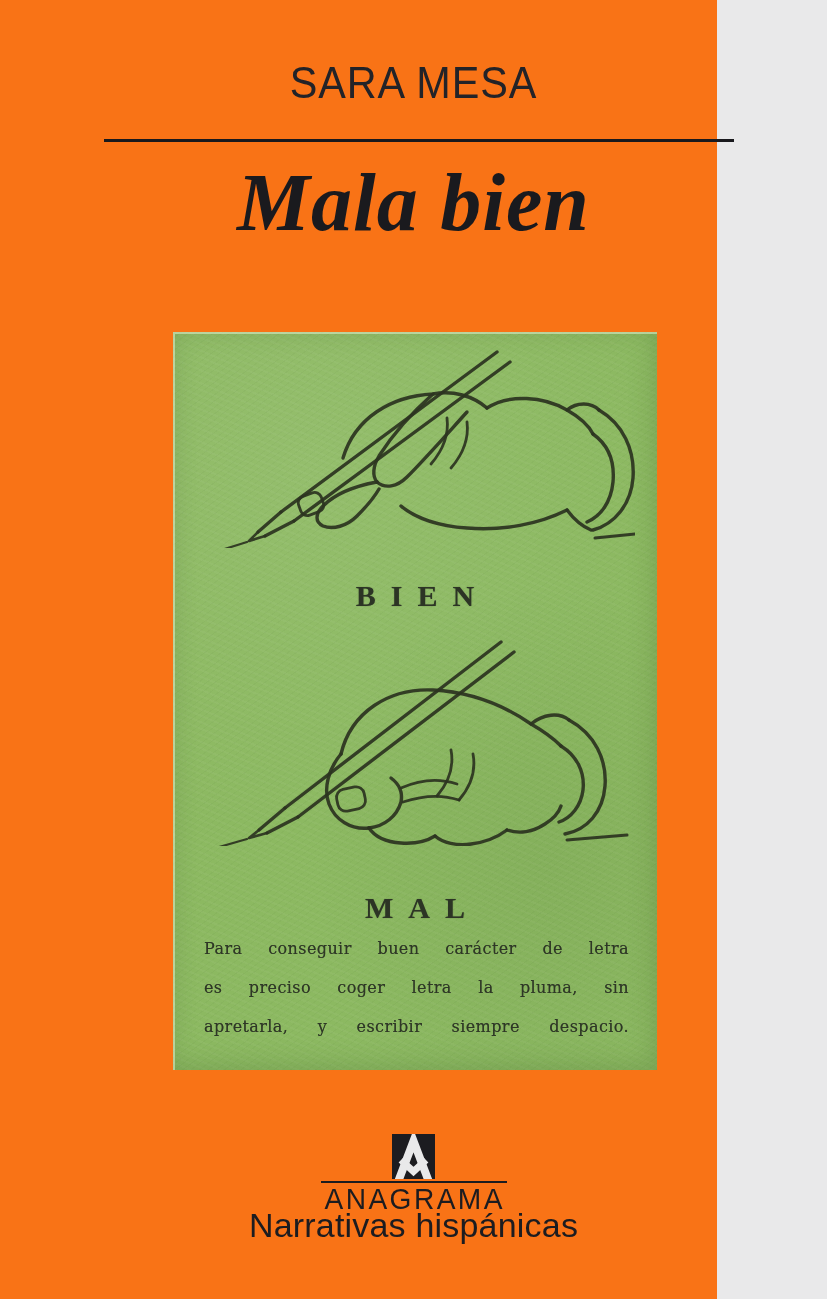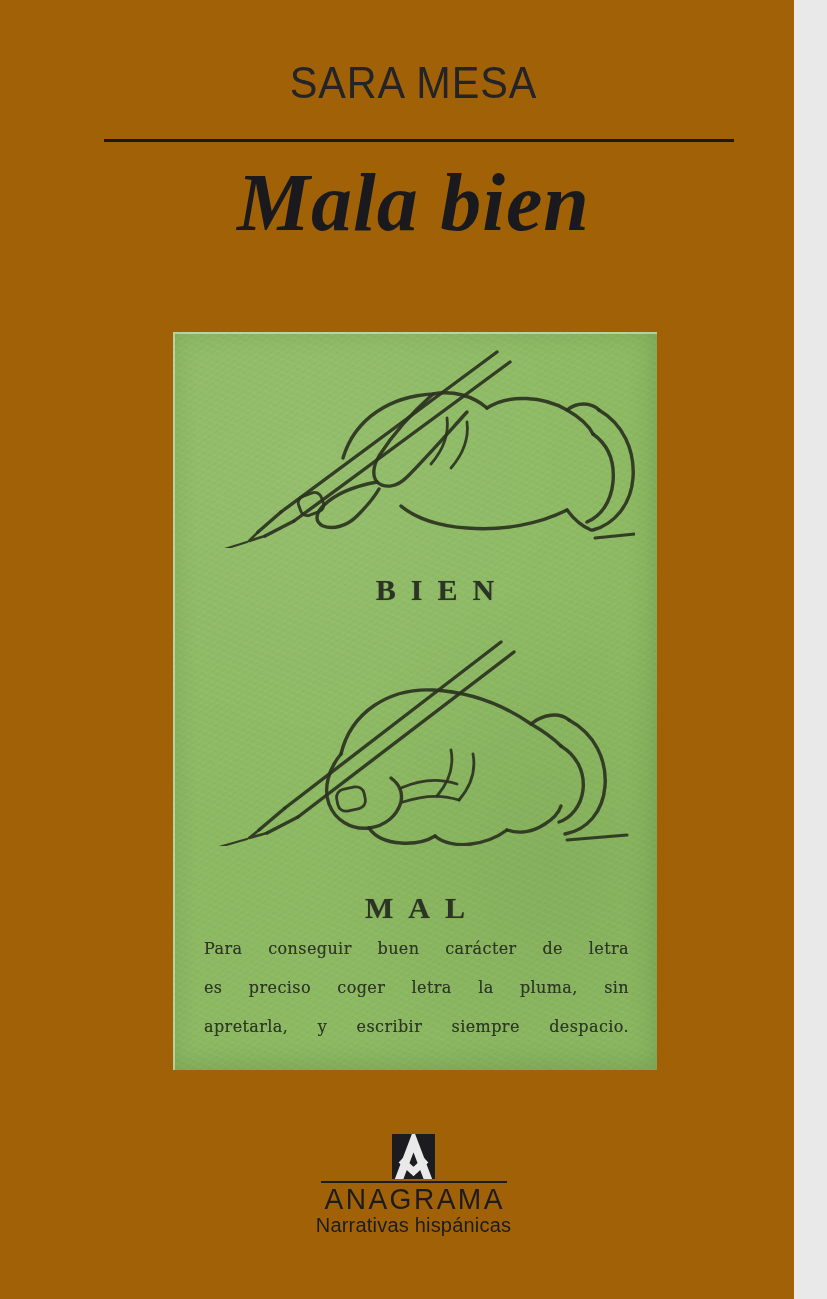--- a/index.html
+++ b/index.html
@@ -1,21 +1,21 @@
 <!DOCTYPE html>
 <html><head>
 <meta charset="utf-8">
 <style>
   html,body{margin:0;padding:0;}
   body{
     width:827px;height:1299px;overflow:hidden;
     font-family:"Liberation Sans", sans-serif;
     background:#e9e9ea;
   }
-  .cover{position:relative;width:794px;height:1299px;background:#a16207;}
+  .cover{position:relative;width:717px;height:1299px;background:#f97316;}
 
   .author{
     position:absolute;top:60px;left:0;width:827px;
     text-align:center;font-size:44px;line-height:46px;font-weight:400;
     letter-spacing:1px;color:#232328;
     transform:scaleX(.94);transform-origin:center;
   }
   .header-rule{
     position:absolute;top:139px;left:104px;width:630px;height:3px;
     background:#19191d;
@@ -46,21 +46,21 @@
   .hand-svg.good{top:14px;}
   .hand-svg.bad{top:306px;}
 
   .grip-label{
     position:absolute;left:0;width:484px;text-align:center;
     font-family:"Liberation Serif", serif;font-weight:700;
     font-size:30px;color:#2c3425;
     letter-spacing:15px;text-indent:15px; 
     text-shadow:0 0 1px rgba(44,52,37,.55);
   }
-  .grip-label.good{top:241px;padding-left:20px;}
+  .grip-label.good{top:247px;}
   .grip-label.bad{top:538px;margin-top:21px;}
 
   .caption{
     position:absolute;left:31px;top:597px;width:425px;
     font-family:"DejaVu Serif", serif;
     font-size:16px;line-height:39px;color:#2e3726;
     letter-spacing:.4px;
     text-shadow:0 0 .6px rgba(46,55,38,.6);
   }
   .caption .cap-line{
@@ -75,21 +75,21 @@
   .logo-wrap{position:absolute;left:392px;top:0;width:43px;height:45px;}
   .pub-rule{position:absolute;left:321px;top:47px;width:186px;height:2px;background:#1c1c20;}
   .pub-name{
     position:absolute;left:0;top:50px;width:827px;text-align:center;
     font-size:29px;line-height:30px;font-weight:400;color:#1c1c20;
     letter-spacing:2.5px;text-indent:2.5px;
     transform:scaleX(.97);transform-origin:center;
   }
   .pub-series{
     position:absolute;left:0;top:76px;width:827px;text-align:center;
-    font-size:20px;line-height:30px;font-weight:400;color:#1c1c20;
+    font-size:34px;line-height:30px;font-weight:400;color:#1c1c20;
     letter-spacing:.2px;
   }
 </style>
 </head>
 <body>
 
 <div class="cover">
 
   <div class="author">SARA MESA</div>
 

